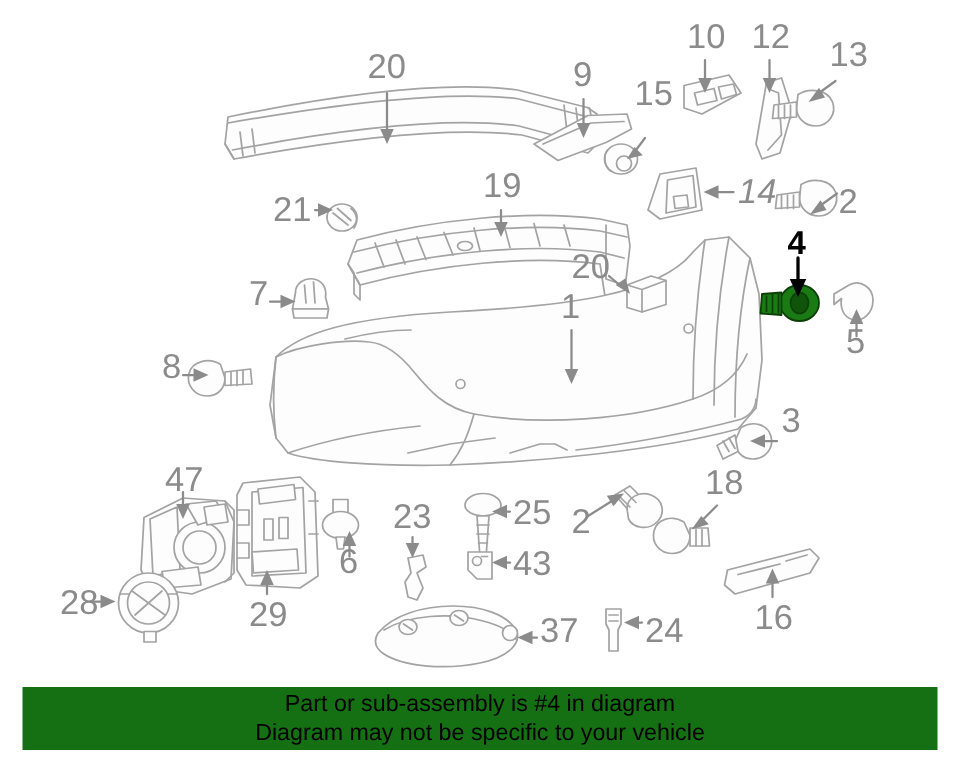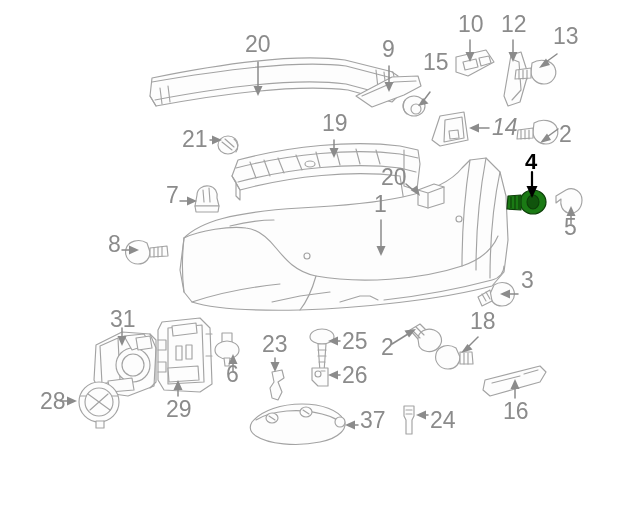--- a/index.html
+++ b/index.html
@@ -393,19 +393,23 @@
   <div class="lbl" style="left:503px;top:400px;">16</div>
   <div class="lbl" style="left:470px;top:310px;">18</div>
   <div class="lbl" style="left:322px;top:112px;">19</div>
   <div class="lbl" style="left:381px;top:166px;">20</div>
   <div class="lbl" style="left:245px;top:33px;">20</div>
   <div class="lbl" style="left:182px;top:128px;">21</div>
   <div class="lbl" style="left:360px;top:409px;">37</div>
   <div class="lbl" style="left:262px;top:333px;">23</div>
   <div class="lbl" style="left:430px;top:409px;">24</div>
   <div class="lbl" style="left:342px;top:330px;">25</div>
-  <div class="lbl" style="left:342px;top:364px;">26</div>
-  <div class="lbl" style="left:110px;top:308px;">31</div>
+  <div class="lbl" style="left:342px;top:364px;">43</div>
+  <div class="lbl" style="left:110px;top:308px;">47</div>
   <div class="lbl" style="left:40px;top:390px;">28</div>
   <div class="lbl" style="left:166px;top:398px;">29</div>
 
+  <div id="banner">
+    <div class="bline">Part or sub-assembly is #4 in diagram</div>
+    <div class="bline">Diagram may not be specific to your vehicle</div>
+  </div>
 
 </div>
 
 </body></html>

